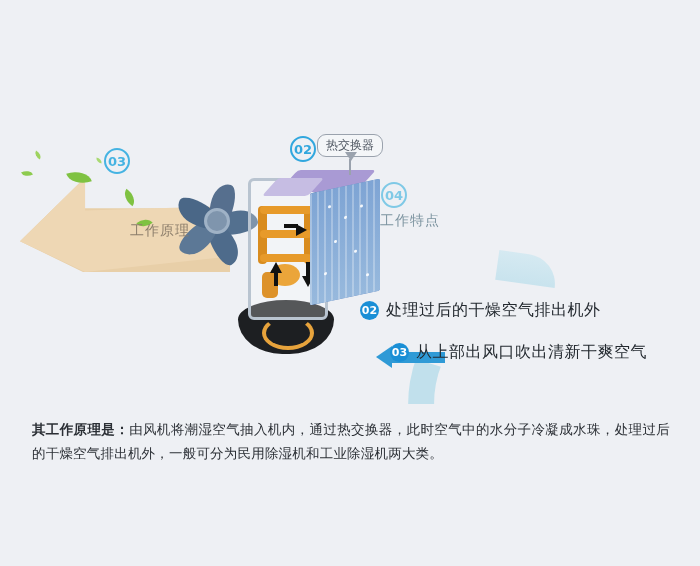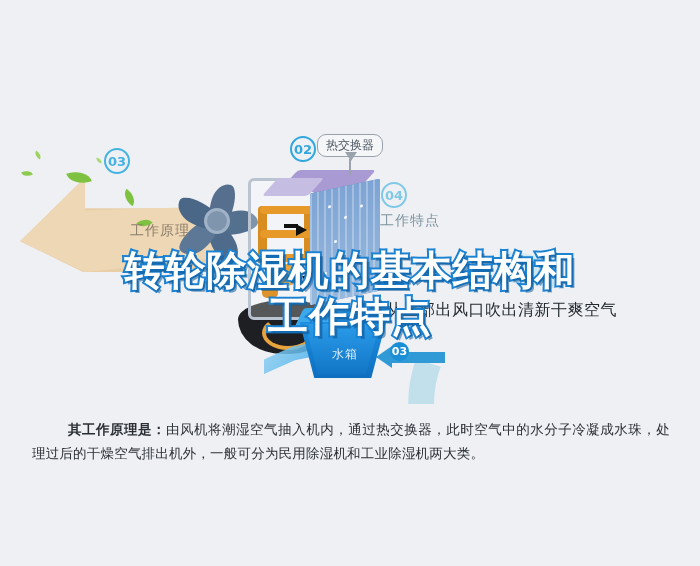--- a/index.html
+++ b/index.html
@@ -238,21 +238,21 @@
   .bullet.b3{left:390px;top:46px;}
 
   
   .body-copy{
     position:absolute;left:32px;top:418px;width:638px;
   }
   .para{
     font-size:13.5px;line-height:24px;color:#2b2f35;text-align:justify;
     margin:0 0 14px 0;letter-spacing:.2px;
   }
-  .para .lead{font-weight:700;margin-left:36px;}
+  .para .lead{font-weight:700;}
 </style>
 </head>
 <body>
 
 <div class="page">
 
 
   <div class="info">
 
     <div class="crescent"></div>
@@ -307,52 +307,42 @@
         <div class="dot" style="left:18px;top:16px"></div>
         <div class="dot" style="left:34px;top:30px"></div>
         <div class="dot" style="left:50px;top:22px"></div>
         <div class="dot" style="left:24px;top:52px"></div>
         <div class="dot" style="left:44px;top:66px"></div>
         <div class="dot" style="left:14px;top:82px"></div>
         <div class="dot" style="left:56px;top:92px"></div>
       </div>
     </div>
 
-    <div class="tank">
-      <div class="splash"></div>
-      <div class="tank-top"></div>
-      <div class="tank-body"></div>
-      <div class="tank-face"></div>
-      <div class="tank-label">水箱</div>
-    </div>
 
     <div class="callout">热交换器</div>
     <div class="callout-stem"></div>
     <div class="callout-line"></div>
 
     <div class="badge hollow b01">04</div>
     <div class="badge hollow b02">02</div>
     <div class="badge hollow b03">03</div>
 
     <div class="glabel dry">工作原理</div>
     <div class="glabel humid">工作特点</div>
   </div>
 
   <div class="bullets">
     <div class="bullet b2">
       <span class="bnum">02</span>
-      <span class="btxt">从上部出风口吹出清新干爽空气</span>
+      <span class="btxt">处理过后的干燥空气排出机外</span>
     </div>
     <div class="bullet b3">
       <span class="bnum">03</span>
+      <span class="btxt">从上部出风口吹出清新干爽空气</span>
     </div>
   </div>
 
-  <div class="overlay">
-    <div class="ov-line">转轮除湿机的基本结构和</div>
-    <div class="ov-line">工作特点</div>
-  </div>
 
   <div class="body-copy">
     <p class="para"><span class="lead">其工作原理是：</span><span>由风机将潮湿空气抽入机内，通过热交换器，此时空气中的水分子冷凝成水珠，处理过后的干燥空气排出机外，一般可分为民用除湿机和工业除湿机两大类。</span></p>
   </div>
 
 </div>
 
 </body></html>

